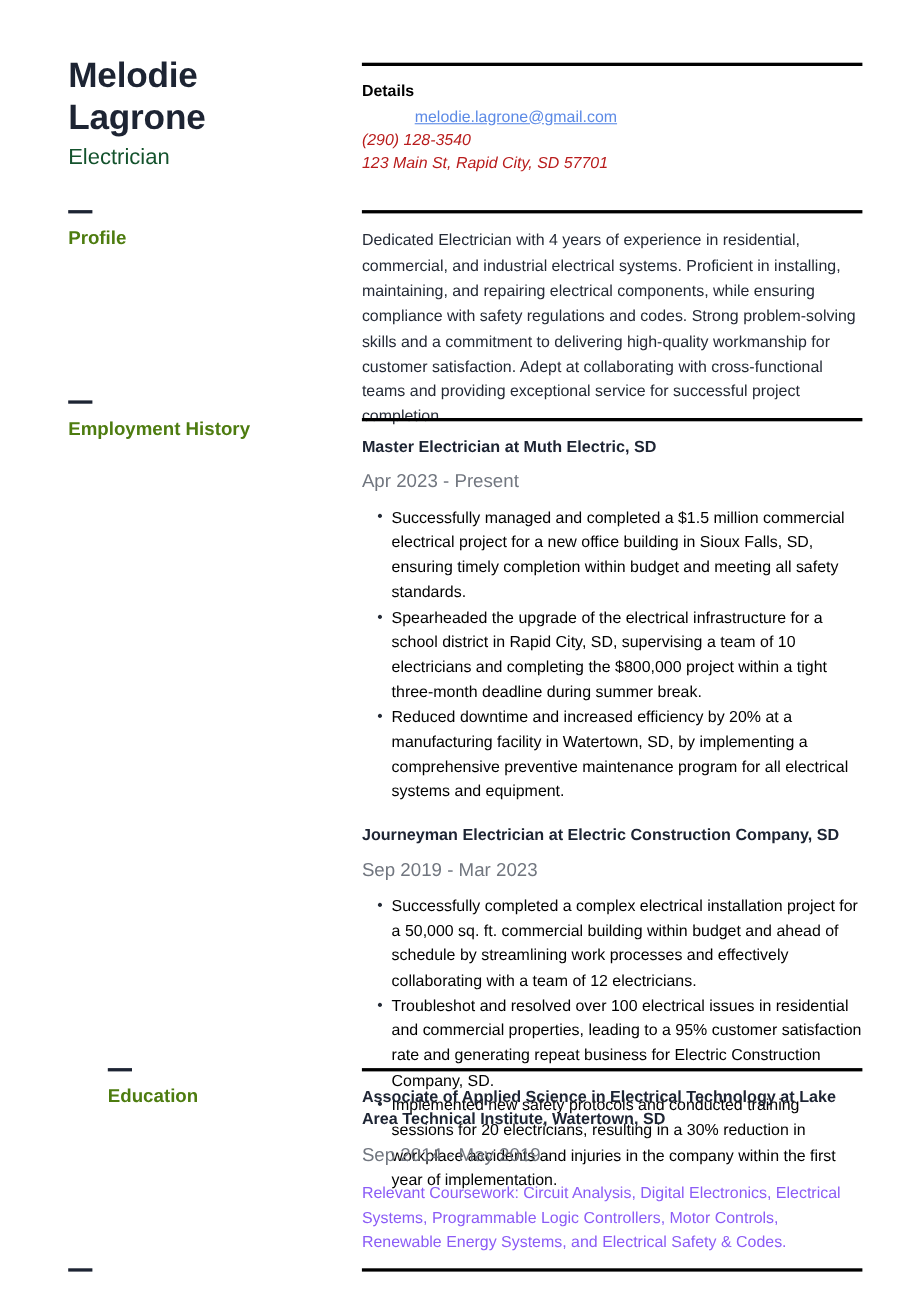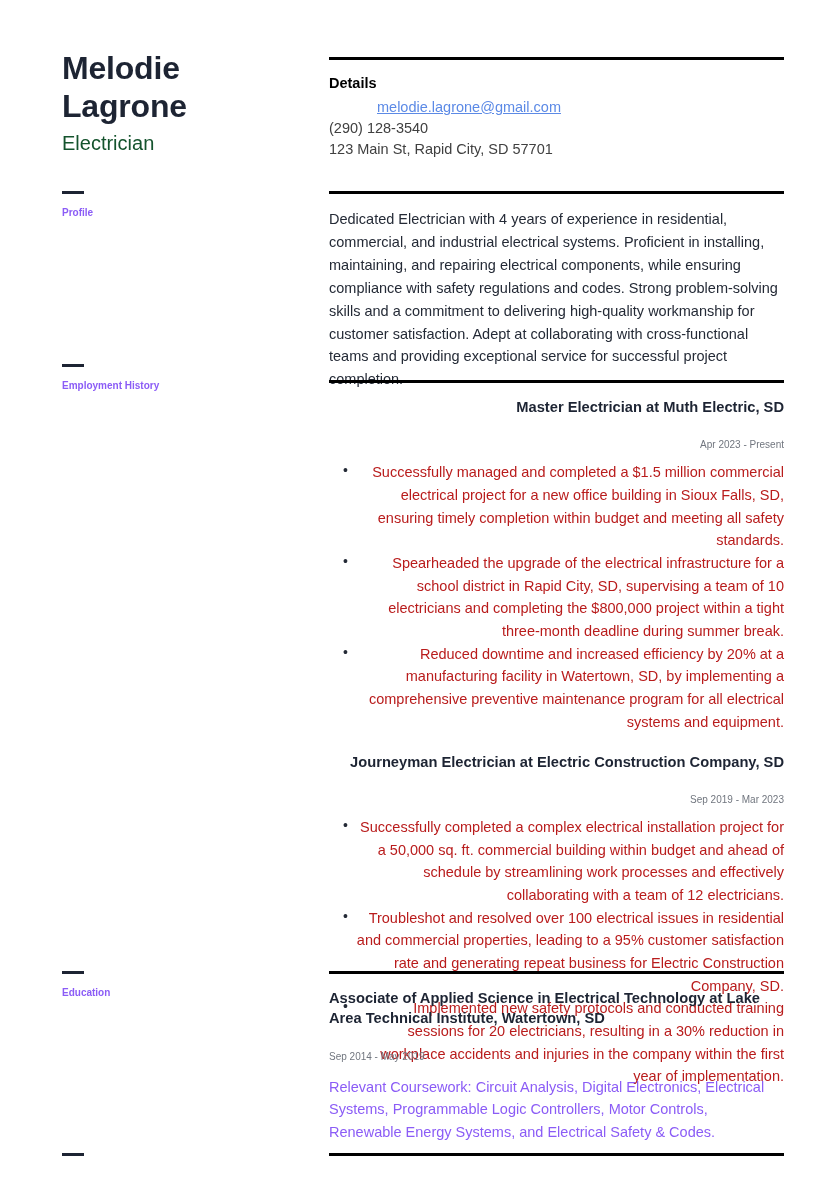--- a/index.html
+++ b/index.html
@@ -53,23 +53,23 @@
     left: 62px;
     width: 250px;
   }
   .side-rule {
     width: 22px;
     height: 3px;
     background: #1d2433;
     margin-bottom: 13px;
   }
   .side-label-text {
-    font-size: 10px;
-    font-weight: bold;
-    color: #8b5cf6;
+    font-size: 17px;
+    font-weight: bold;
+    color: #4d7c0f;
     line-height: 1.2;
   }
 
   
   .section {
     position: absolute;
     left: 329px;
     width: 455px;
   }
   .section-rule {
@@ -81,22 +81,23 @@
 
   .details-heading {
     font-size: 14.5px;
     font-weight: bold;
     color: #000000;
     margin-bottom: 3px;
     line-height: 1.35;
   }
   .details-line {
     font-size: 14.5px;
-    color: #404040;
+    color: #b91c1c;
     line-height: 1.45;
+    font-style: italic;
   }
   a.email-link {
     color: #5c8ae6;
     text-decoration: underline;
     font-size: 14.5px;
     line-height: 1.45;
     margin-left: 48px;
   }
 
   .body-text {
@@ -107,33 +108,33 @@
 
   .entry { margin-bottom: 0; }
   .entry + .entry { margin-top: 18px; }
   .entry-title {
     font-size: 14.7px;
     font-weight: bold;
     color: #1d2433;
     line-height: 1.38;
   }
   .entry-date {
-    font-size: 10px;
+    font-size: 17px;
     color: #71767f;
     line-height: 1.5;
-    margin-top: 20px;
+    margin-top: 8px;
   }
   ul.bullets {
     margin: 9px 0 0 0;
     padding: 0 0 0 27px;
     list-style: none;
   }
   ul.bullets li {
     font-size: 14.5px;
-    color: #b91c1c;
+    color: #000000;
     line-height: 1.565;
     position: relative;
     margin-bottom: 0px;
   }
   ul.bullets li::before {
     content: "\2022";
     position: absolute;
     left: -13px;
     top: -1px;
     font-size: 14px;
@@ -177,21 +178,21 @@
   <div class="section" style="top:191px;">
     <div class="section-rule"></div>
     <div class="body-text">Dedicated Electrician with 4 years of experience in residential, commercial, and industrial electrical systems. Proficient in installing, maintaining, and repairing electrical components, while ensuring compliance with safety regulations and codes. Strong problem-solving skills and a commitment to delivering high-quality workmanship for customer satisfaction. Adept at collaborating with cross-functional teams and providing exceptional service for successful project completion.</div>
   </div>
 
   <div class="side-label" style="top:364px;">
     <div class="side-rule"></div>
     <div class="side-label-text">Employment History</div>
   </div>
 
-  <div class="section" style="top:380px;text-align:right;">
+  <div class="section" style="top:380px;">
     <div class="section-rule"></div>
 
     <div class="entry">
       <div class="entry-title">Master Electrician at Muth Electric, SD</div>
       <div class="entry-date">Apr 2023 - Present</div>
       <ul class="bullets">
         <li>Successfully managed and completed a $1.5 million commercial electrical project for a new office building in Sioux Falls, SD, ensuring timely completion within budget and meeting all safety standards.</li>
         <li>Spearheaded the upgrade of the electrical infrastructure for a school district in Rapid City, SD, supervising a team of 10 electricians and completing the $800,000 project within a tight three-month deadline during summer break.</li>
         <li>Reduced downtime and increased efficiency by 20% at a manufacturing facility in Watertown, SD, by implementing a comprehensive preventive maintenance program for all electrical systems and equipment.</li>
       </ul>
@@ -201,21 +202,21 @@
       <div class="entry-title">Journeyman Electrician at Electric Construction Company, SD</div>
       <div class="entry-date">Sep 2019 - Mar 2023</div>
       <ul class="bullets">
         <li>Successfully completed a complex electrical installation project for a 50,000 sq. ft. commercial building within budget and ahead of schedule by streamlining work processes and effectively collaborating with a team of 12 electricians.</li>
         <li>Troubleshot and resolved over 100 electrical issues in residential and commercial properties, leading to a 95% customer satisfaction rate and generating repeat business for Electric Construction Company, SD.</li>
         <li>Implemented new safety protocols and conducted training sessions for 20 electricians, resulting in a 30% reduction in workplace accidents and injuries in the company within the first year of implementation.</li>
       </ul>
     </div>
   </div>
 
-  <div class="side-label" style="top:971px;">
+  <div class="side-label" style="top:971px;margin-left:36px;">
     <div class="side-rule"></div>
     <div class="side-label-text">Education</div>
   </div>
 
   <div class="section" style="top:971px;">
     <div class="section-rule"></div>
     <div class="entry">
       <div class="entry-title">Associate of Applied Science in Electrical Technology at Lake Area Technical Institute, Watertown, SD</div>
       <div class="entry-date">Sep 2014 - May 2019</div>
       <div class="coursework">Relevant Coursework: Circuit Analysis, Digital Electronics, Electrical Systems, Programmable Logic Controllers, Motor Controls, Renewable Energy Systems, and Electrical Safety &amp; Codes.</div>

